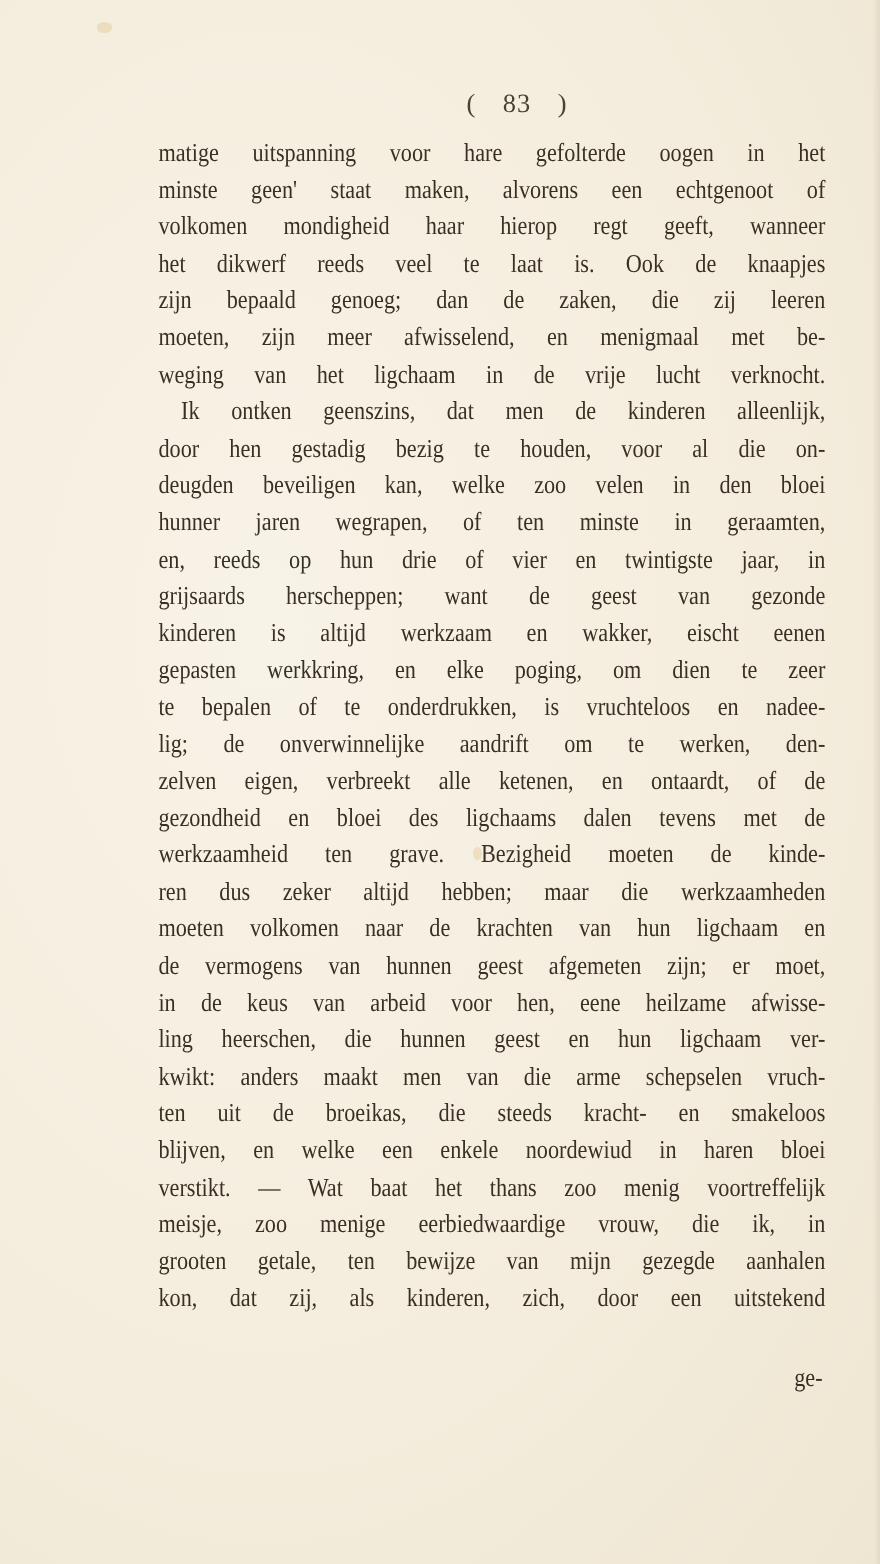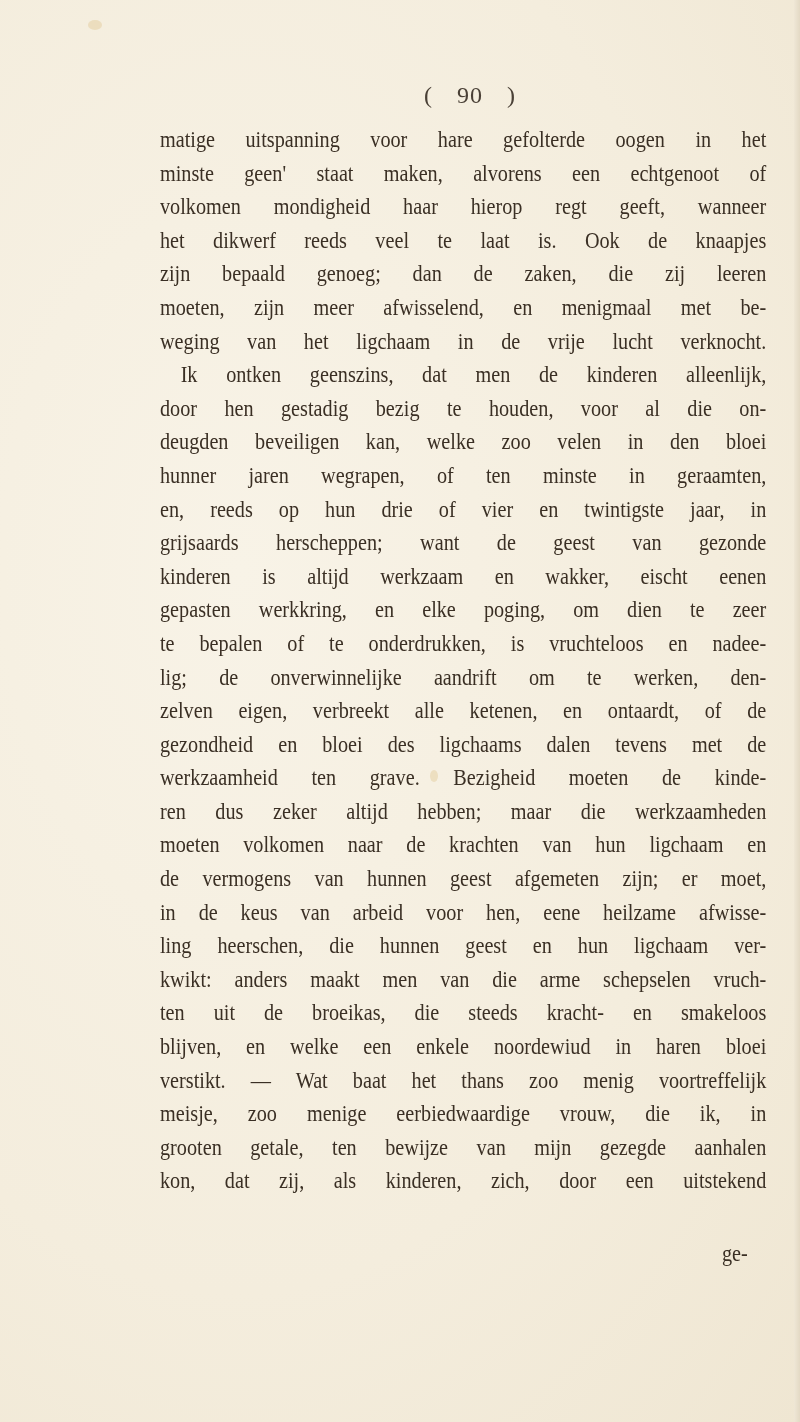--- a/index.html
+++ b/index.html
@@ -15,21 +15,21 @@
     position: absolute; top: 0; right: 0; width: 6px; height: 1422px;
     background: linear-gradient(to right, #efe7d6, #e3d9c4);
   }
   .page-number {
     position: absolute; top: 82px; left: 380px; width: 180px;
     text-align: center; font-size: 24px; letter-spacing: 1px;
     color: #4a4036;
   }
   .page-number .paren { display: inline-block; width: 60px; }
   .text-block {
-    position: absolute; top: 123px; left: 160px; width: 606px;
+    position: absolute; top: 123px; left: 144px; width: 606px;
   }
   .line {
     height: 33.6px; line-height: 33.6px;
     font-size: 23.5px;
     text-align: justify; text-align-last: justify;
     white-space: nowrap; overflow: visible;
     transform: scaleX(0.86); transform-origin: left center;
     width: 705px;
   }
   .line.indent { padding-left: 24px; width: 681px; }
@@ -42,21 +42,21 @@
 </style>
 </head>
 <body>
 
 <div class="page-edge"></div>
 <div class="stain" style="left:88px;top:20px;width:14px;height:10px;"></div>
 <div class="stain" style="left:430px;top:770px;width:8px;height:12px;"></div>
 
 <div class="page-number">
   <span>(</span>
-  <span class="paren">90</span>
+  <span class="paren">83</span>
   <span>)</span>
 </div>
 
 <div class="text-block">
   <div class="line">matige uitspanning voor hare gefolterde oogen in het</div>
   <div class="line">minste geen' staat maken, alvorens een echtgenoot of</div>
   <div class="line">volkomen mondigheid haar hierop regt geeft, wanneer</div>
   <div class="line">het dikwerf reeds veel te laat is. Ook de knaapjes</div>
   <div class="line">zijn bepaald genoeg; dan de zaken, die zij leeren</div>
   <div class="line">moeten, zijn meer afwisselend, en menigmaal met be-</div>

